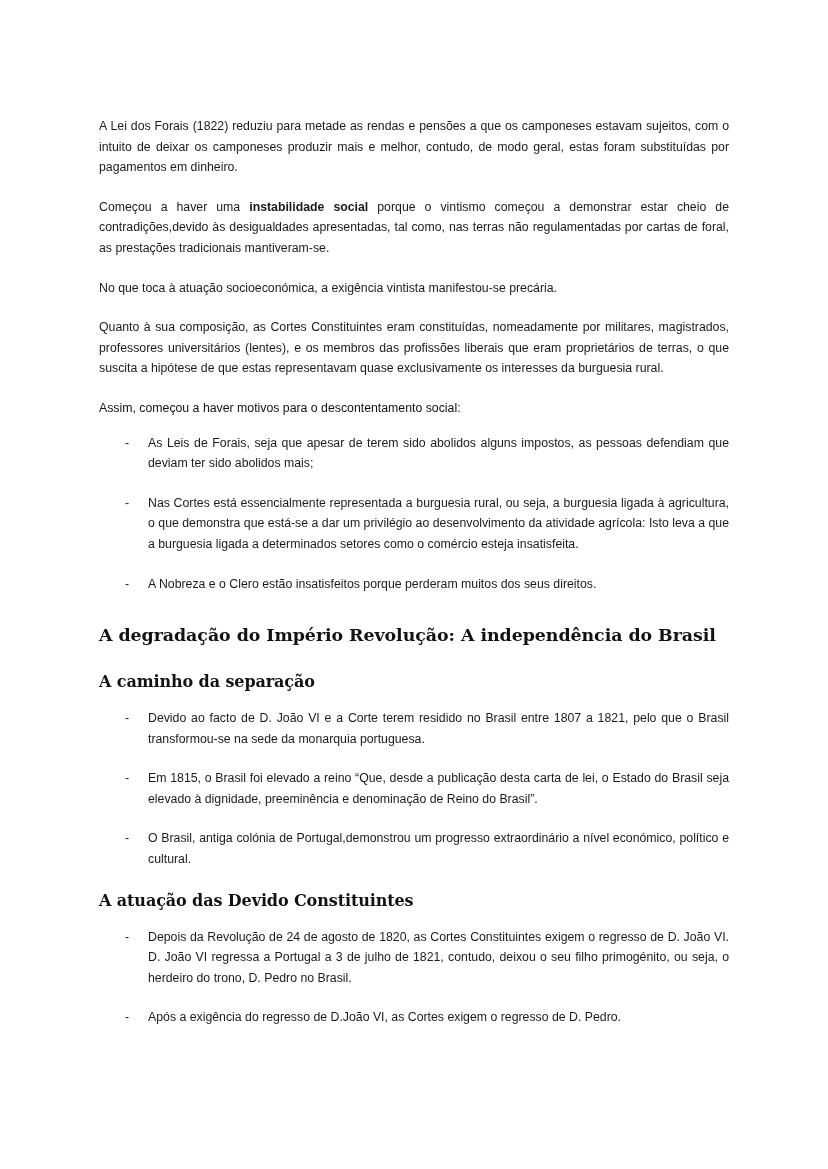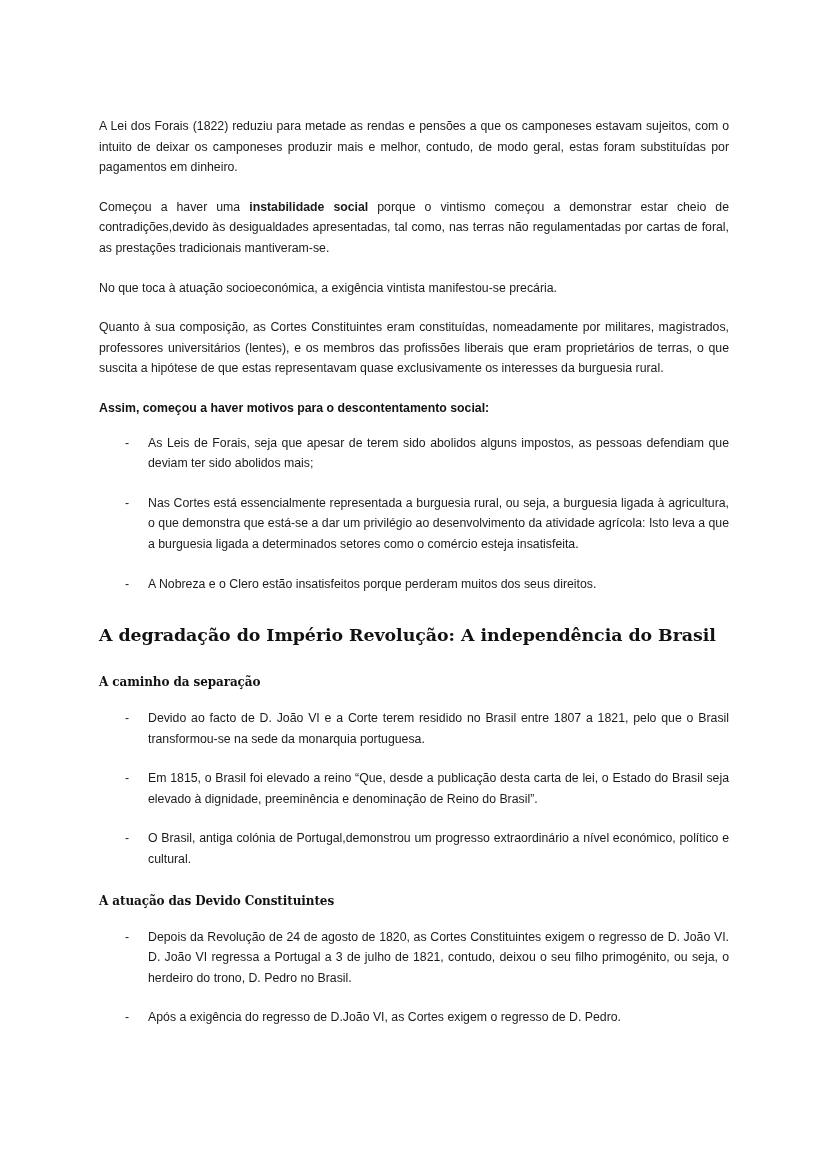--- a/index.html
+++ b/index.html
@@ -48,40 +48,40 @@
   .para b, .bold-lead {
     font-weight: bold;
   }
 
   .bold-lead {
     font-size: 12.3px;
     line-height: 20.6px;
     text-align: left;
     margin: 14px 0 14px 0;
     color: #121212;
-    font-weight: bold;
+    font-weight: normal;
   }
 
   
   .h-main {
     font-family: "DejaVu Serif", "Liberation Serif", serif;
     font-weight: bold;
     font-size: 17.4px;
     line-height: 24px;
     letter-spacing: -0.05px;
     color: #121212;
     margin: 0;
     text-align: left;
     white-space: nowrap;
   }
 
   .h-sub {
     font-family: "DejaVu Serif", "Liberation Serif", serif;
     font-weight: bold;
-    font-size: 12px;
+    font-size: 16px;
     line-height: 18px;
     letter-spacing: -0.1px;
     color: #121212;
     margin: 0;
     text-align: left;
     white-space: nowrap;
   }
 
   
   .gap-before-main { height: 29px; }

